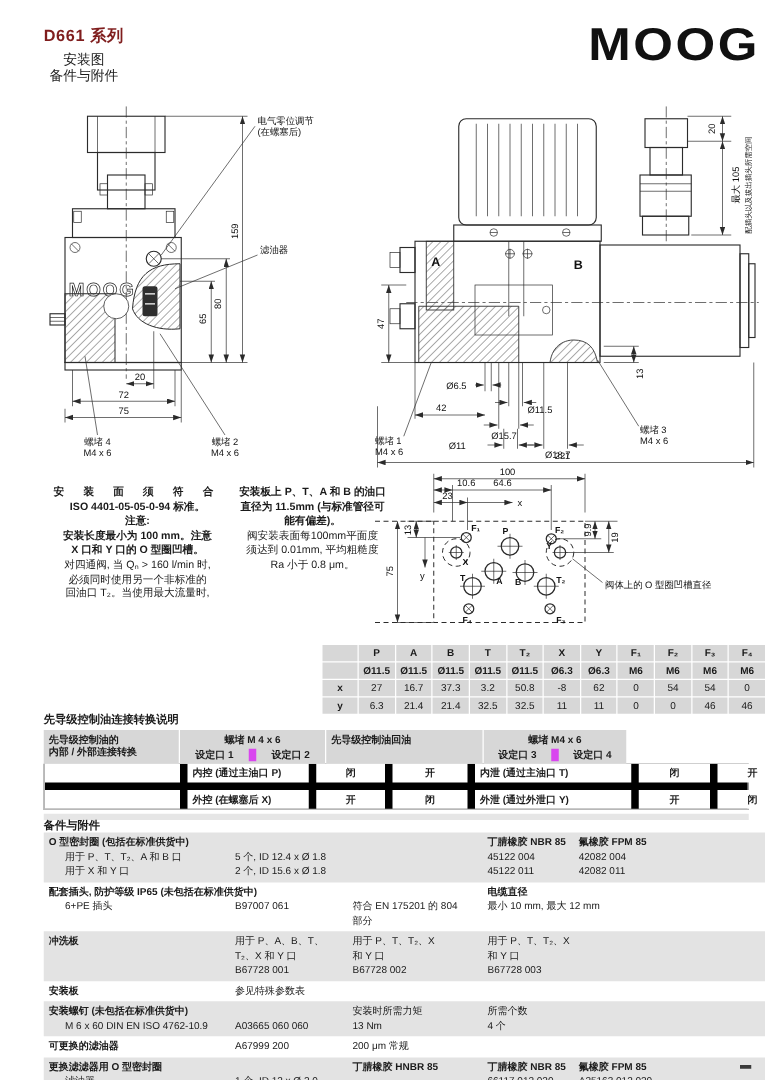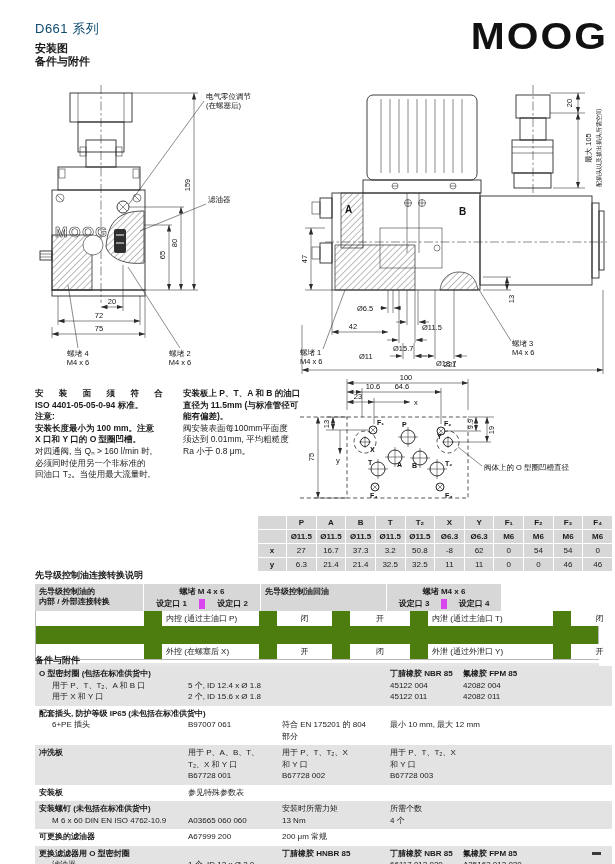--- a/index.html
+++ b/index.html
@@ -1,63 +1,63 @@
 <!DOCTYPE html>
 <html><head>
 <meta charset="utf-8">
 <style>
   html,body{margin:0;padding:0;}
   body{font-family:"Liberation Sans",sans-serif;background:#ffffff;color:#1a1a1a;}
   #page{position:relative;width:615px;height:864px;background:#ffffff;overflow:hidden;}
 
   
   .hdr{position:absolute;left:35px;top:20px;}
-  .h-series{font-size:13px;color:#0c4a6e;letter-spacing:.5px;margin-bottom:4px;}
-  .h-sub{font-size:11px;font-weight:bold;line-height:13px;}
+  .h-series{font-size:13px;color:#7f1d1d;letter-spacing:.5px;margin-bottom:4px;font-weight:bold;}
+  .h-sub{font-size:11px;font-weight:normal;line-height:13px;text-align:center;}
   .logo{position:absolute;left:408px;top:16px;width:200px;text-align:right;
         font-size:40px;font-weight:bold;letter-spacing:2px;color:#111;transform:scale(1.02,.92);transform-origin:right top;}
 
   
   svg{position:absolute;}
   .ln{fill:none;stroke:#2b2b2b;stroke-width:.9;}
   .lnt{fill:none;stroke:#2b2b2b;stroke-width:.55;}
   .cl{fill:none;stroke:#2b2b2b;stroke-width:.55;stroke-dasharray:9 2.5 2.5 2.5;}
   .dim{fill:none;stroke:#2b2b2b;stroke-width:.55;}
   .dsh{fill:none;stroke:#2b2b2b;stroke-width:.8;stroke-dasharray:4 2.8;}
   text.d{font-size:7.5px;fill:#111;}
   text.d6{font-size:6px;fill:#111;}
   text.lb{font-size:7.5px;fill:#111;}
   text.big{font-size:10px;fill:#111;font-weight:bold;}
   text.pp{font-size:7px;fill:#111;font-weight:bold;}
   .moogtx{font-size:15px;letter-spacing:1.5px;font-weight:bold;fill:none;stroke:#222;stroke-width:.55;}
 
   
-  .notes{position:absolute;top:388px;font-size:8.5px;line-height:11.6px;}
+  .notes{position:absolute;top:388px;font-size:8.5px;line-height:11.6px;text-align:center;}
   .notes-l{left:35px;width:150px;}
   .notes-r{left:183px;width:134px;}
   .nl{white-space:nowrap;}
   .b{font-weight:bold;}
   .jline{letter-spacing:6.5px;}
 
   
   .ptable{position:absolute;left:258px;top:516px;width:354px;display:grid;
           grid-template-columns:28px repeat(11,1fr);gap:1px;background:#fff;}
   .pt-c{background:#d7d7d7;height:13px;font-size:8px;display:flex;align-items:center;justify-content:center;}
 
   
   .sec-title{position:absolute;left:35px;font-size:9px;font-weight:bold;}
   .pilot{position:absolute;left:35px;top:584px;width:564px;}
   .ph-row{display:flex;gap:1px;}
   .ph-c{background:#d7d7d7;font-size:8px;font-weight:bold;padding:3px 0 0 4px;height:27px;box-sizing:border-box;line-height:10px;}
   .ph-plug{padding:3px 0 0 0;text-align:center;}
   .ph-sub{display:flex;margin-top:2px;}
   .ph-sub div{flex:1;text-align:center;}
   .ph-sub div+div{border-left:6px solid #d946ef;}
-  .pbody{display:grid;grid-template-columns:108px 97px 55px 60px 125px 57px 56px;gap:18px;
-         background:#4d7c0f;border:1px solid #b8b8b8;border-top:none;width:564px;box-sizing:border-box;}
+  .pbody{display:grid;grid-template-columns:108px 97px 55px 60px 125px 57px 56px;gap:6px;
+         background:#000000;border:1px solid #b8b8b8;border-top:none;width:564px;box-sizing:border-box;font-weight:bold;}
   .pb-c{background:#fff;font-size:8px;height:15px;display:flex;align-items:center;padding-left:4px;box-sizing:border-box;}
   .pb-m{justify-content:center;padding-left:0;}
   .pstrip{margin-top:3px;height:5px;background:#e6e6e6;width:564px;}
 
   
   .parts{position:absolute;left:35px;top:666px;width:577px;font-size:8px;line-height:11.5px;}
   .grp{padding:2px 0 3px 0;}
   .gry{background:#e3e3e3;}
   .pr{display:grid;grid-template-columns:153px 94px 108px 73px 149px;}
   .pc{padding-right:4px;box-sizing:border-box;}
@@ -519,20 +519,21 @@
         <div class="pc c1 ind">用于 X 和 Y 口</div>
         <div class="pc" style="grid-column:2 / span 2;">2 个, ID 15.6 x Ø 1.8</div>
         <div class="pc">45122 011</div>
         <div class="pc">42082 011</div>
       </div>
     </div>
 
     <div class="grp">
       <div class="pr">
         <div class="pc c1 b sp3">配套插头, 防护等级 IP65 (未包括在标准供货中)</div>
+        <div class="pc b c4s">电缆直径</div>
       </div>
       <div class="pr">
         <div class="pc c1 ind">6+PE 插头</div>
         <div class="pc">B97007 061</div>
         <div class="pc prl">符合 EN 175201 的 804
 部分</div>
         <div class="pc c4s">最小 10 mm, 最大 12 mm</div>
       </div>
     </div>
 

